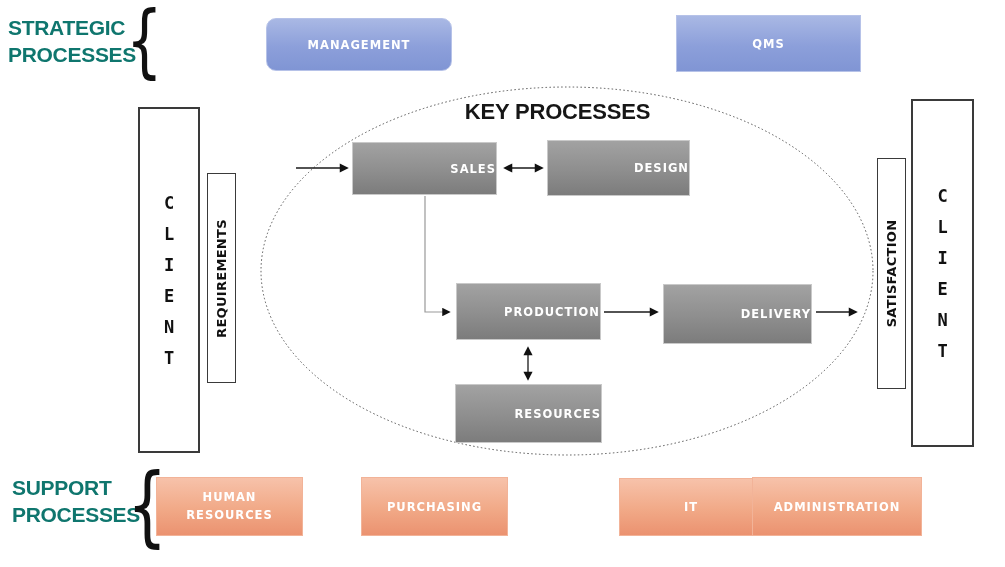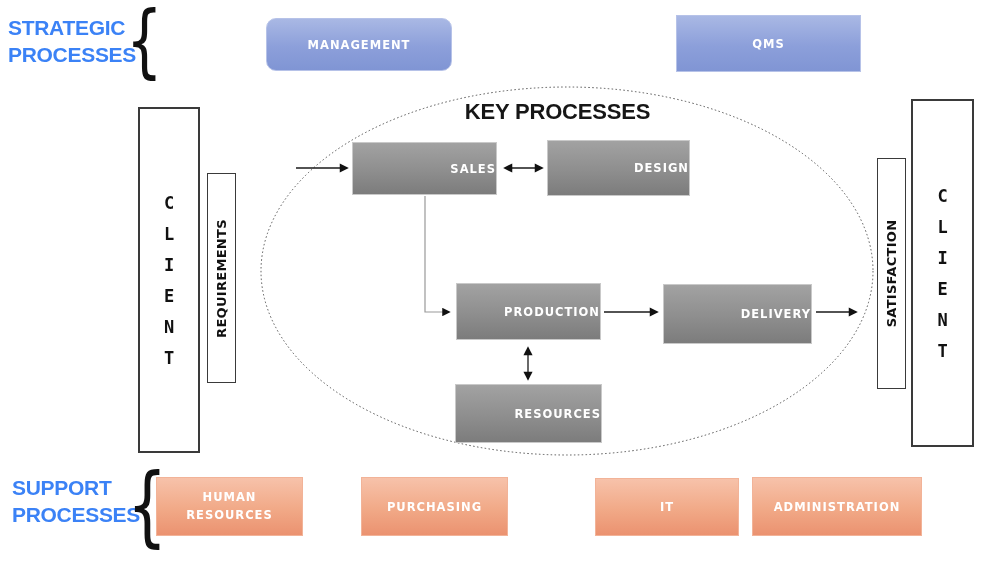--- a/index.html
+++ b/index.html
@@ -4,21 +4,21 @@
 <style>
   html,body{margin:0;padding:0;background:#ffffff;}
   .canvas{
     position:relative;width:1005px;height:567px;background:#ffffff;overflow:hidden;
     font-family:"Liberation Sans",sans-serif;
   }
   svg.connectors{position:absolute;left:0;top:0;z-index:1;}
 
   
   .section-label{
-    position:absolute;z-index:2;color:#3b82f6;
+    position:absolute;z-index:2;color:#0f766e;
     font-size:21px;line-height:27px;font-weight:600;letter-spacing:-0.3px;
     font-family:"Liberation Sans",sans-serif;
   }
   .brace{
     position:absolute;z-index:2;color:#111;
     font-family:"DejaVu Sans",sans-serif;font-weight:500;
     transform:scaleX(0.72);transform-origin:left center;
   }
   .brace-strategic{left:126px;top:4px;font-size:80px;line-height:74px;}
   .brace-support{left:127px;top:464px;font-size:88px;line-height:82px;}
@@ -61,21 +61,21 @@
   
   .pos-management{left:266px;top:18px;width:186px;height:53px;border-radius:10px;}
   .pos-qms{left:676px;top:15px;width:185px;height:57px;}
   .pos-sales{left:352px;top:142px;width:145px;height:53px;}
   .pos-design{left:547px;top:140px;width:143px;height:56px;}
   .pos-production{left:456px;top:283px;width:145px;height:57px;}
   .pos-delivery{left:663px;top:284px;width:149px;height:60px;}
   .pos-warehouse{left:455px;top:384px;width:147px;height:59px;}
   .pos-hr{left:156px;top:477px;width:147px;height:59px;}
   .pos-purchasing{left:361px;top:477px;width:147px;height:59px;}
-  .pos-it{left:595px;top:478px;width:144px;height:58px;}
+  .pos-it{left:619px;top:478px;width:144px;height:58px;}
   .pos-admin{left:752px;top:477px;width:170px;height:59px;}
 
   .pos-client-left{left:138px;top:107px;width:62px;height:346px;}
   .pos-requirements{left:207px;top:173px;width:29px;height:210px;}
   .pos-satisfaction{left:877px;top:158px;width:29px;height:231px;}
   .pos-client-right{left:911px;top:99px;width:63px;height:348px;}
 
   .pos-strategic-label{left:8px;top:14px;width:128px;}
   .pos-support-label{left:12px;top:474px;width:125px;}
 </style>

